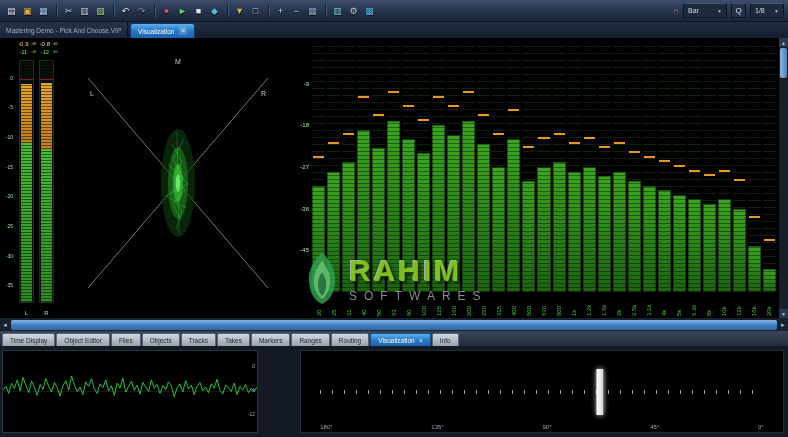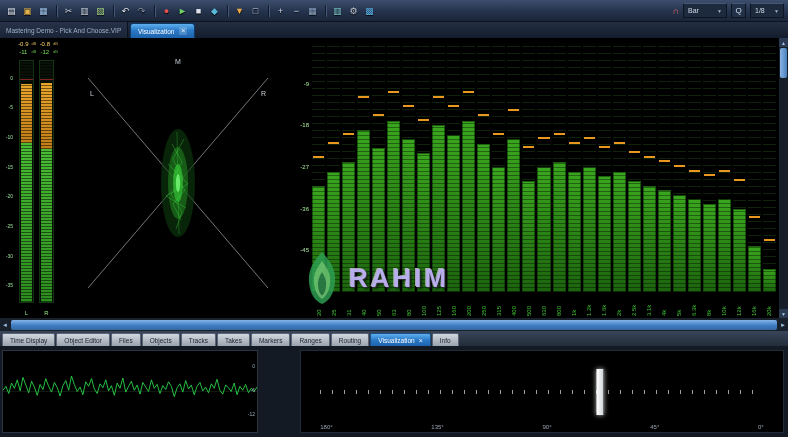--- a/index.html
+++ b/index.html
@@ -81,21 +81,21 @@
   .band .bar{position:absolute;left:0;right:0;bottom:0;background:linear-gradient(to top,#1c640e,#3aa61e);
         box-shadow:inset 0 0 0 1px rgba(10,50,5,.6)}
   .band .bar::after{content:"";position:absolute;inset:0;
         background:repeating-linear-gradient(to top, rgba(0,0,0,.38) 0 1px, transparent 1px 4px)}
   .band .peak{position:absolute;left:1px;right:1px;height:2px;background:#e8981e}
   .band .freq{height:22px;margin:2px auto 0;writing-mode:vertical-rl;transform:rotate(180deg);
         font-size:6px;color:#3fc433;line-height:1}
 
   
   .watermark{position:absolute;left:302px;top:212px;display:flex;align-items:center;gap:7px;opacity:.93;pointer-events:none}
-  .wm-title{font-size:26px;font-weight:bold;color:#c4b5fd;letter-spacing:3px;
+  .wm-title{font-size:30px;font-weight:bold;color:#84cc16;letter-spacing:3px;
         text-shadow:1px 1px 0 #2a2d30,2px 2px 3px rgba(0,0,0,.8),-1px -1px 0 #b8bcc0}
   .wm-sub{font-size:12px;color:#90979e;letter-spacing:7px;margin-top:1px;
         text-shadow:1px 1px 2px rgba(0,0,0,.8)}
 
   
   .vscroll{position:absolute;right:0;top:0;width:9px;bottom:0;background:#161e2a}
   .vs-arrow{height:9px;display:flex;align-items:center;justify-content:center;font-size:5px;
         color:#a8c4e4;background:#2a3a52}
   .vs-arrow.down{position:absolute;bottom:0;left:0;right:0}
   .vs-thumb{position:absolute;top:10px;left:1px;right:1px;height:30px;border-radius:2px;
@@ -470,20 +470,21 @@
     </div>
 
     <div class="watermark">
       <svg width="40" height="56" viewBox="0 0 40 56">
         <path d="M20 2 C29 12 34 20 33 32 C32 44 27 51 20 54 C13 51 8 44 7 32 C6 20 11 12 20 2 Z" fill="#2e9e53" opacity="0.9"></path>
         <path d="M20 11 C25.5 18.5 29 24.5 28 33.5 C27 41.5 24 46.5 20 49 C16 46.5 13 41.5 12 33.5 C11 24.5 14.5 18.5 20 11 Z" fill="#67c06e"></path>
         <path d="M20 22 C23 27 24.5 31 24 36 C23.5 41 22 44 20 45.5 C18 44 16.5 41 16 36 C15.5 31 17 27 20 22 Z" fill="#2a7a46"></path>
       </svg>
       <div>
         <div class="wm-title">RAHIM</div>
+        <div class="wm-sub">SOFTWARES</div>
       </div>
     </div>
 
     <div class="vscroll">
       <div class="vs-arrow">▲</div>
       <div class="vs-thumb"></div>
       <div class="vs-arrow down">▼</div>
     </div>
   </div>
 

